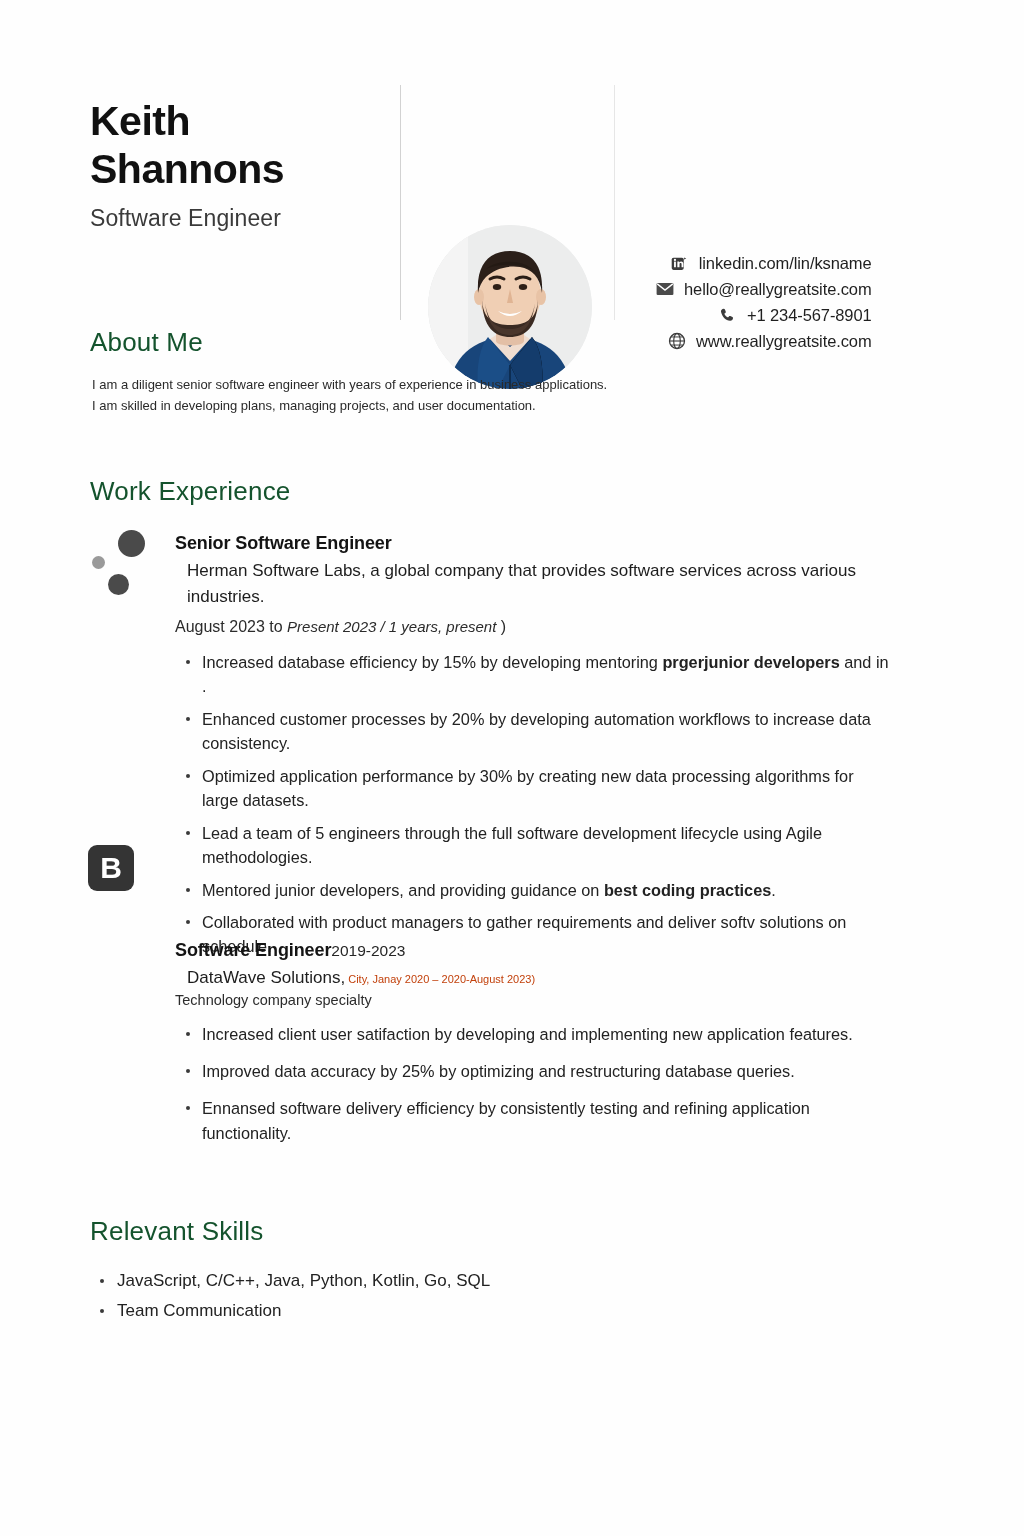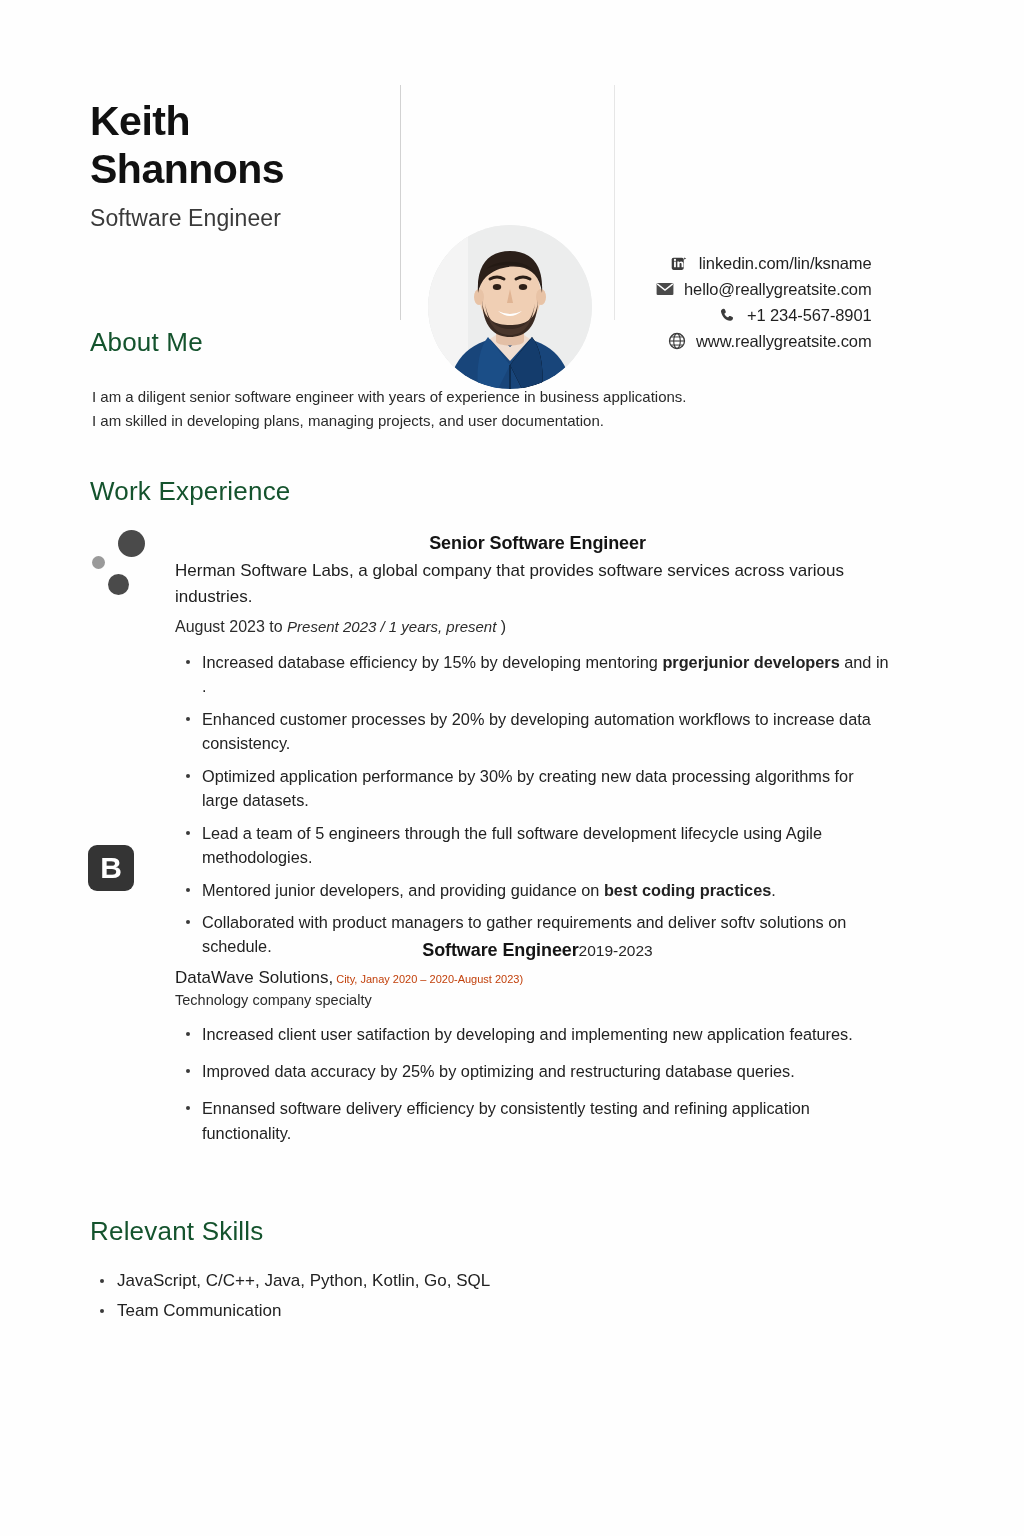--- a/index.html
+++ b/index.html
@@ -116,23 +116,23 @@
     color: #14532d;
     letter-spacing: 0.2px;
   }
   #about-title { top: 327px; }
   #work-title  { top: 476px; }
   #skills-title{ top: 1216px; }
 
   .about-body {
     position: absolute;
     left: 92px;
-    top: 385px;
+    top: 374px;
     width: 800px;
-    font-size: 15px;
+    font-size: 13px;
     line-height: 1.62;
     color: #2a2a2a;
   }
 
   
   .dots { position:absolute; left: 92px; top: 530px; width: 60px; height: 70px; }
   .dot { position: absolute; border-radius: 50%; }
   .dot.big   { width: 27px; height: 27px; background:#4a4a4a; left: 26px; top: 0px; }
   .dot.small { width: 13px; height: 13px; background:#9a9a9a; left: 0px;  top: 26px; }
   .dot.mid   { width: 21px; height: 21px; background:#4a4a4a; left: 16px; top: 44px; }
@@ -155,39 +155,40 @@
     font-family: "Liberation Sans", sans-serif;
   }
 
   
   .job { position: absolute; left: 175px; width: 725px; }
   #job-1 { top: 533px; }
   #job-2 { top: 940px; }
 
   .job-head {
     display: flex;
-    justify-content: center;
+    justify-content: flex-start;
     align-items: baseline;
   }
   .job-role {
     font-size: 18px;
     font-weight: bold;
     color: #141414;
     letter-spacing: -0.1px;
   }
   .job-dates-right {
     font-size: 15.5px;
     color: #262626;
     white-space: nowrap;
   }
   .job-company {
     margin-top: 4px;
     font-size: 17px;
     color: #1d1d1d;
     line-height: 1.5;
+    margin-left: 12px;
   }
   .job-company .small {
     font-size: 11px;
     color: #c2410c;
   }
   .job-specialty {
     font-size: 14.5px;
     color: #2c2c2c;
     margin-top: 1px;
   }

